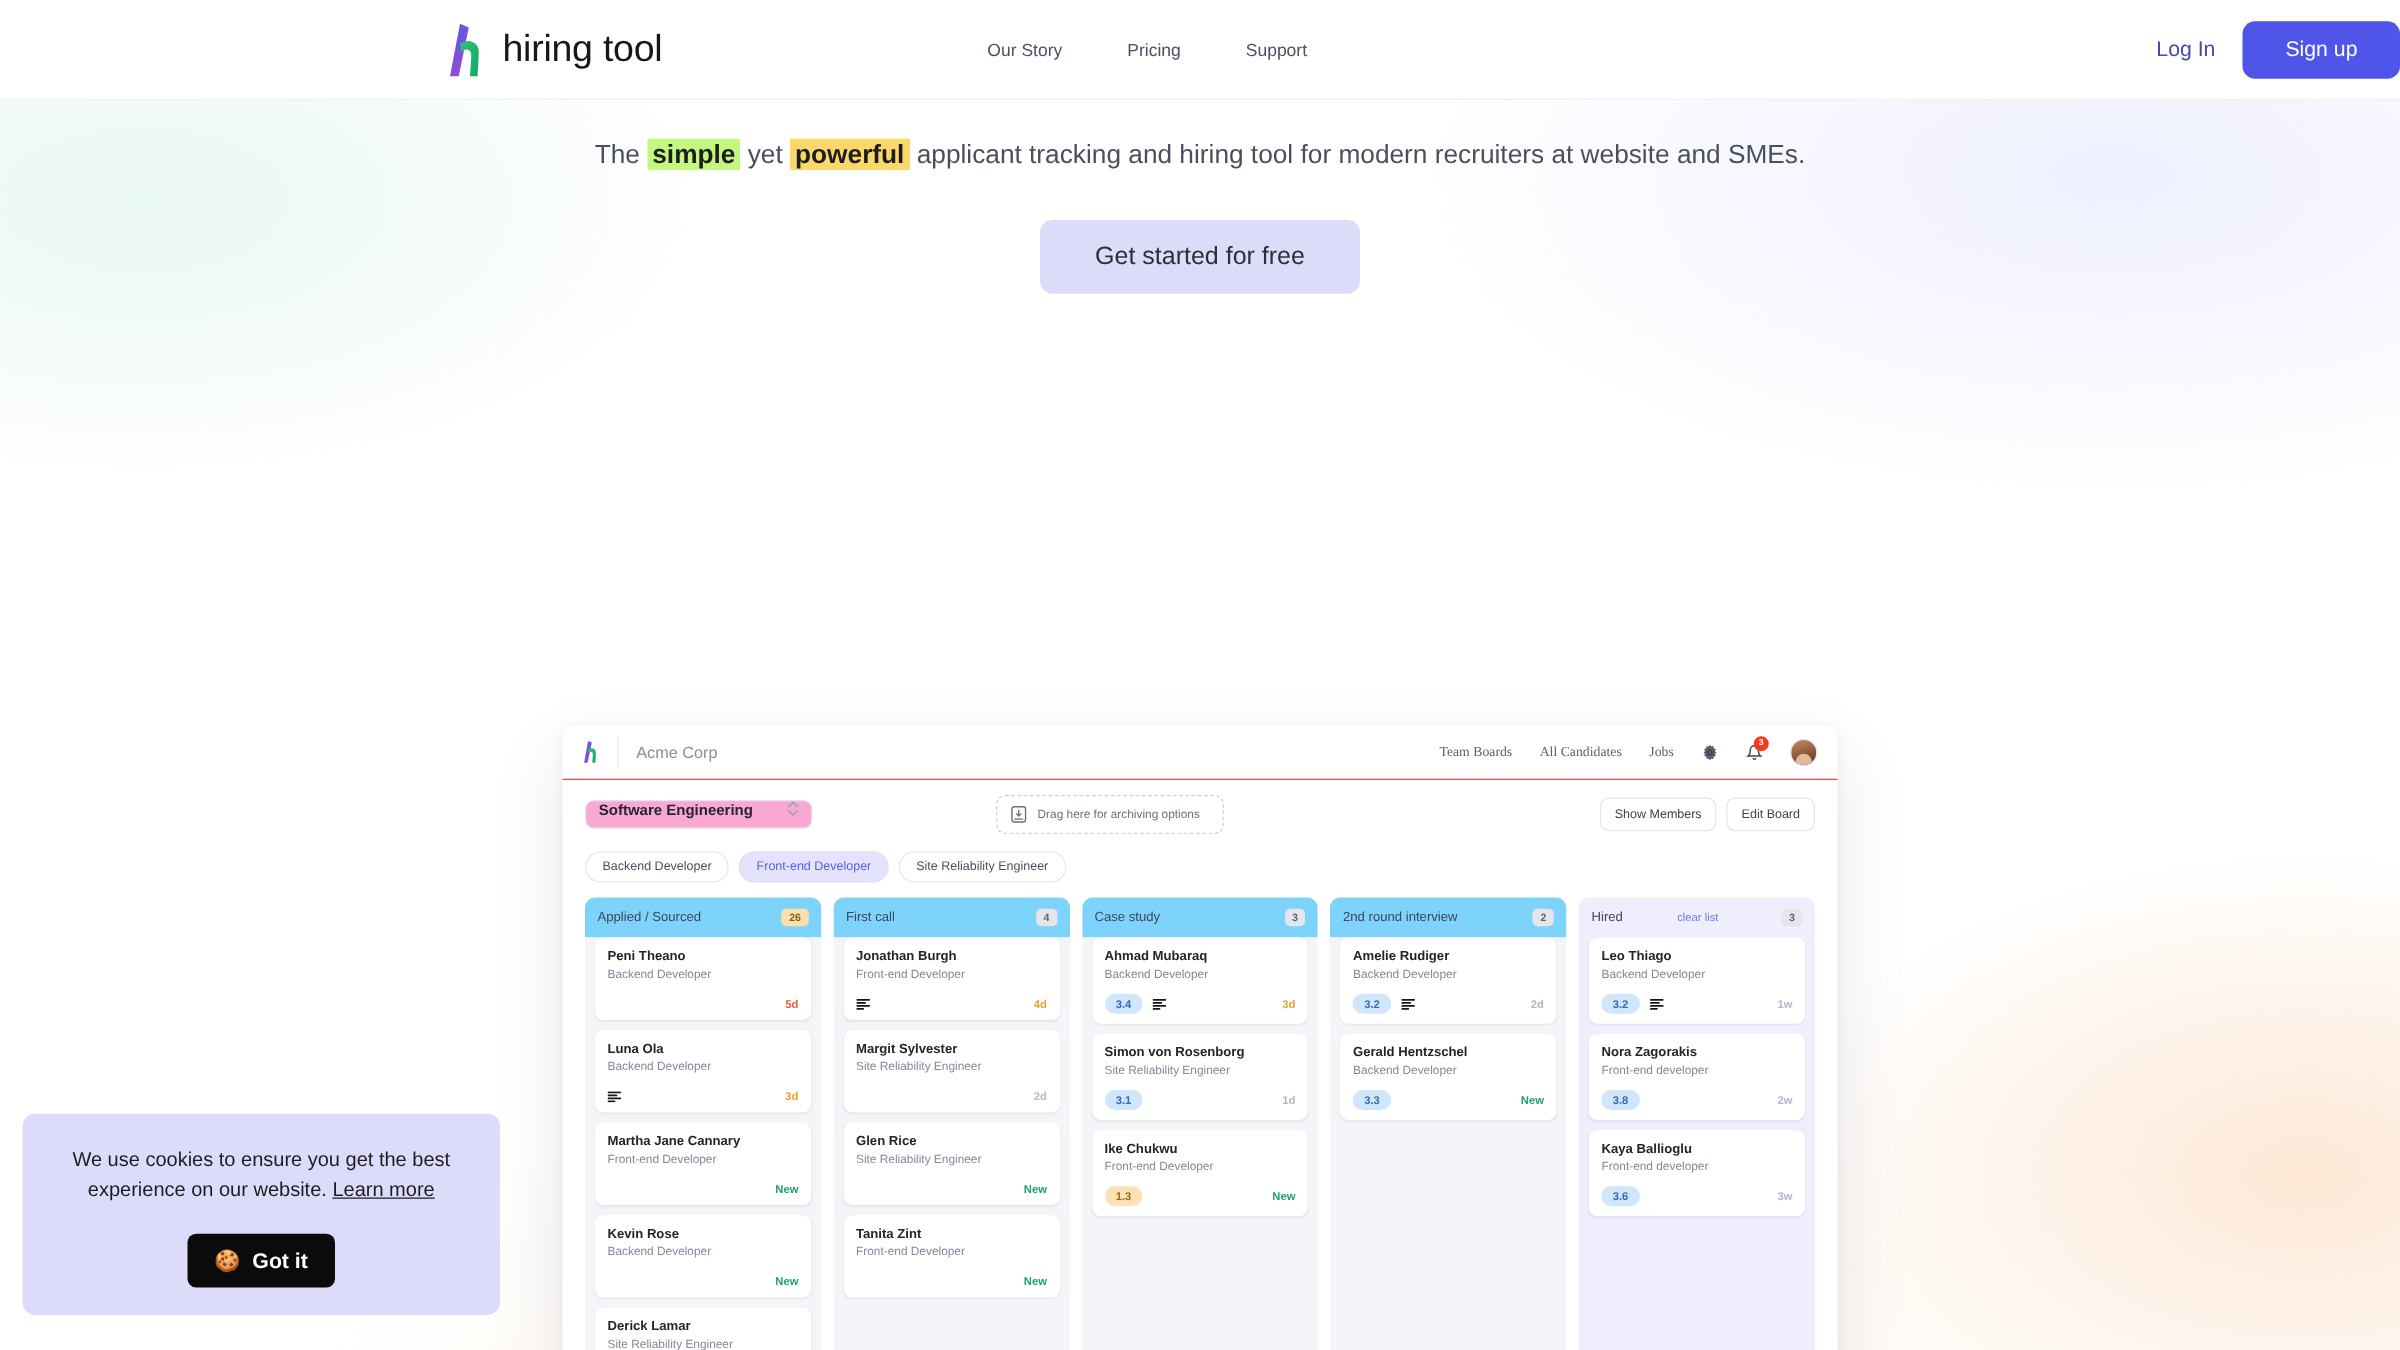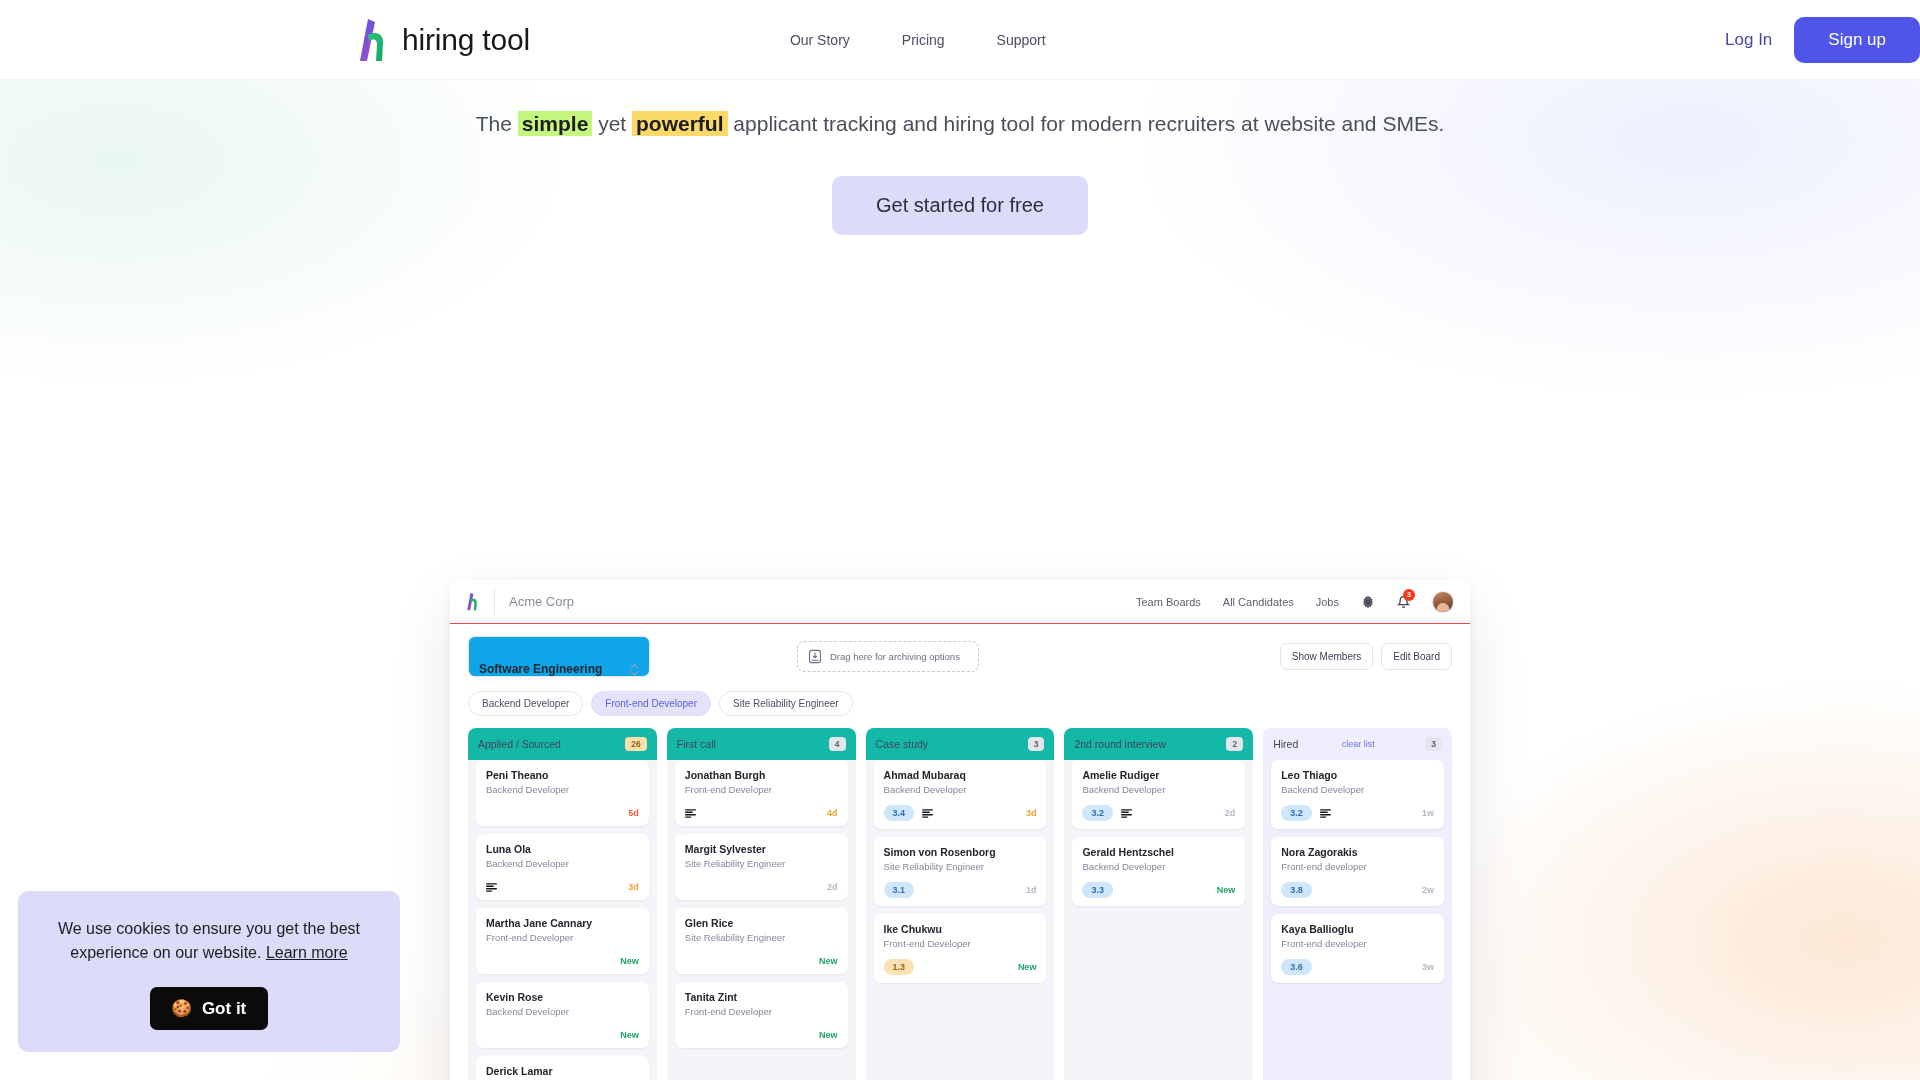--- a/index.html
+++ b/index.html
@@ -77,21 +77,21 @@
   }
 
   .app-header {
     height: 44px; display: flex; align-items: center;
     border-bottom: 1px solid #ef4444; padding: 0 16px;
   }
   .app-logo { width: 14px; height: 19px; margin-right: 14px; }
   .app-divider { width: 1px; height: 26px; background: #e8eaf0; margin-right: 14px; }
   .app-org { font-size: 13px; color: #8a8e9c; }
   .app-nav { margin-left: auto; display: flex; align-items: center; gap: 22px; }
-  .app-nav-link { font-size: 11px; color: #5b5f70; cursor: pointer; }
+  .app-nav-link { font-size: 11px; color: #5b5f70; cursor: pointer; font-family: Liberation Serif, serif; }
   .app-icon-btn { cursor: pointer; display: flex; align-items: center; position: relative; }
   .bell-badge {
     position: absolute; top: -6px; right: -5px;
     background: #f5391c; color: #fff; font-size: 7px;
     min-width: 12px; height: 12px; border-radius: 6px;
     display: flex; align-items: center; justify-content: center;
     padding: 0 3px; font-weight: bold;
   }
   .avatar {
     width: 22px; height: 22px; border-radius: 50%;
@@ -100,22 +100,22 @@
     position: relative; overflow: hidden;
   }
   .avatar::after {
     content: ""; position: absolute; left: 50%; top: 55%;
     width: 13px; height: 13px; border-radius: 50% 50% 45% 45%;
     background: #e7b896; transform: translateX(-50%);
   }
 
   .app-toolbar { display: flex; align-items: center; padding: 12px 18px 0; }
   .select-box {
-    width: 182px; height: 41px; border: 1px solid #e4e6ee; border-radius: 7px;
-    background: #0ea5e9; display: flex; align-items: flex-end; padding: 0 10px;
+    width: 182px; height: 23px; border: 1px solid #e4e6ee; border-radius: 7px;
+    background: #f9a8d4; display: flex; align-items: flex-start; padding: 0 10px;
     font-size: 12px; font-weight: bold; color: #25262e; cursor: pointer;
   }
   .select-caret { margin-left: auto; display: flex; flex-direction: column; gap: 2px; color: #9aa0b0; }
 
   .drop-zone {
     margin-left: 147px;
     width: 182px; height: 31px;
     border: 1.5px dashed #c7cbd8; border-radius: 7px;
     display: flex; align-items: center; gap: 8px; padding: 0 10px;
     cursor: pointer;
@@ -134,21 +134,21 @@
     border: 1px solid #e6e8f0; border-radius: 999px; background: #fff;
     font-size: 10px; color: #4b4f60; padding: 6px 13px; cursor: pointer;
   }
   .chip.active { background: #e4e3fb; border-color: #ddddf8; color: #5a5ee0; }
 
   
   .board { display: flex; gap: 10px; padding: 12px 18px 0; }
   .column { width: 190px; display: flex; flex-direction: column; }
   .col-head {
     display: flex; align-items: center;
-    background: #14b8a6; border-radius: 8px 8px 0 0;
+    background: #7dd3fc; border-radius: 8px 8px 0 0;
     padding: 9px 10px; font-size: 10.5px; color: #41445a;
   }
   .column.hired .col-head { background: #eeeefc; }
   .col-count {
     margin-left: auto; background: #e4e6ec; color: #5d6173;
     font-size: 8.5px; border-radius: 4px; padding: 2px 6px; font-weight: bold;
   }
   .col-count.amber { background: #fce1ae; color: #8a6113; }
   .clear-list { margin-left: auto; font-size: 9px; color: #6f73e8; cursor: pointer; margin-right: 7px; }
   .col-body {

